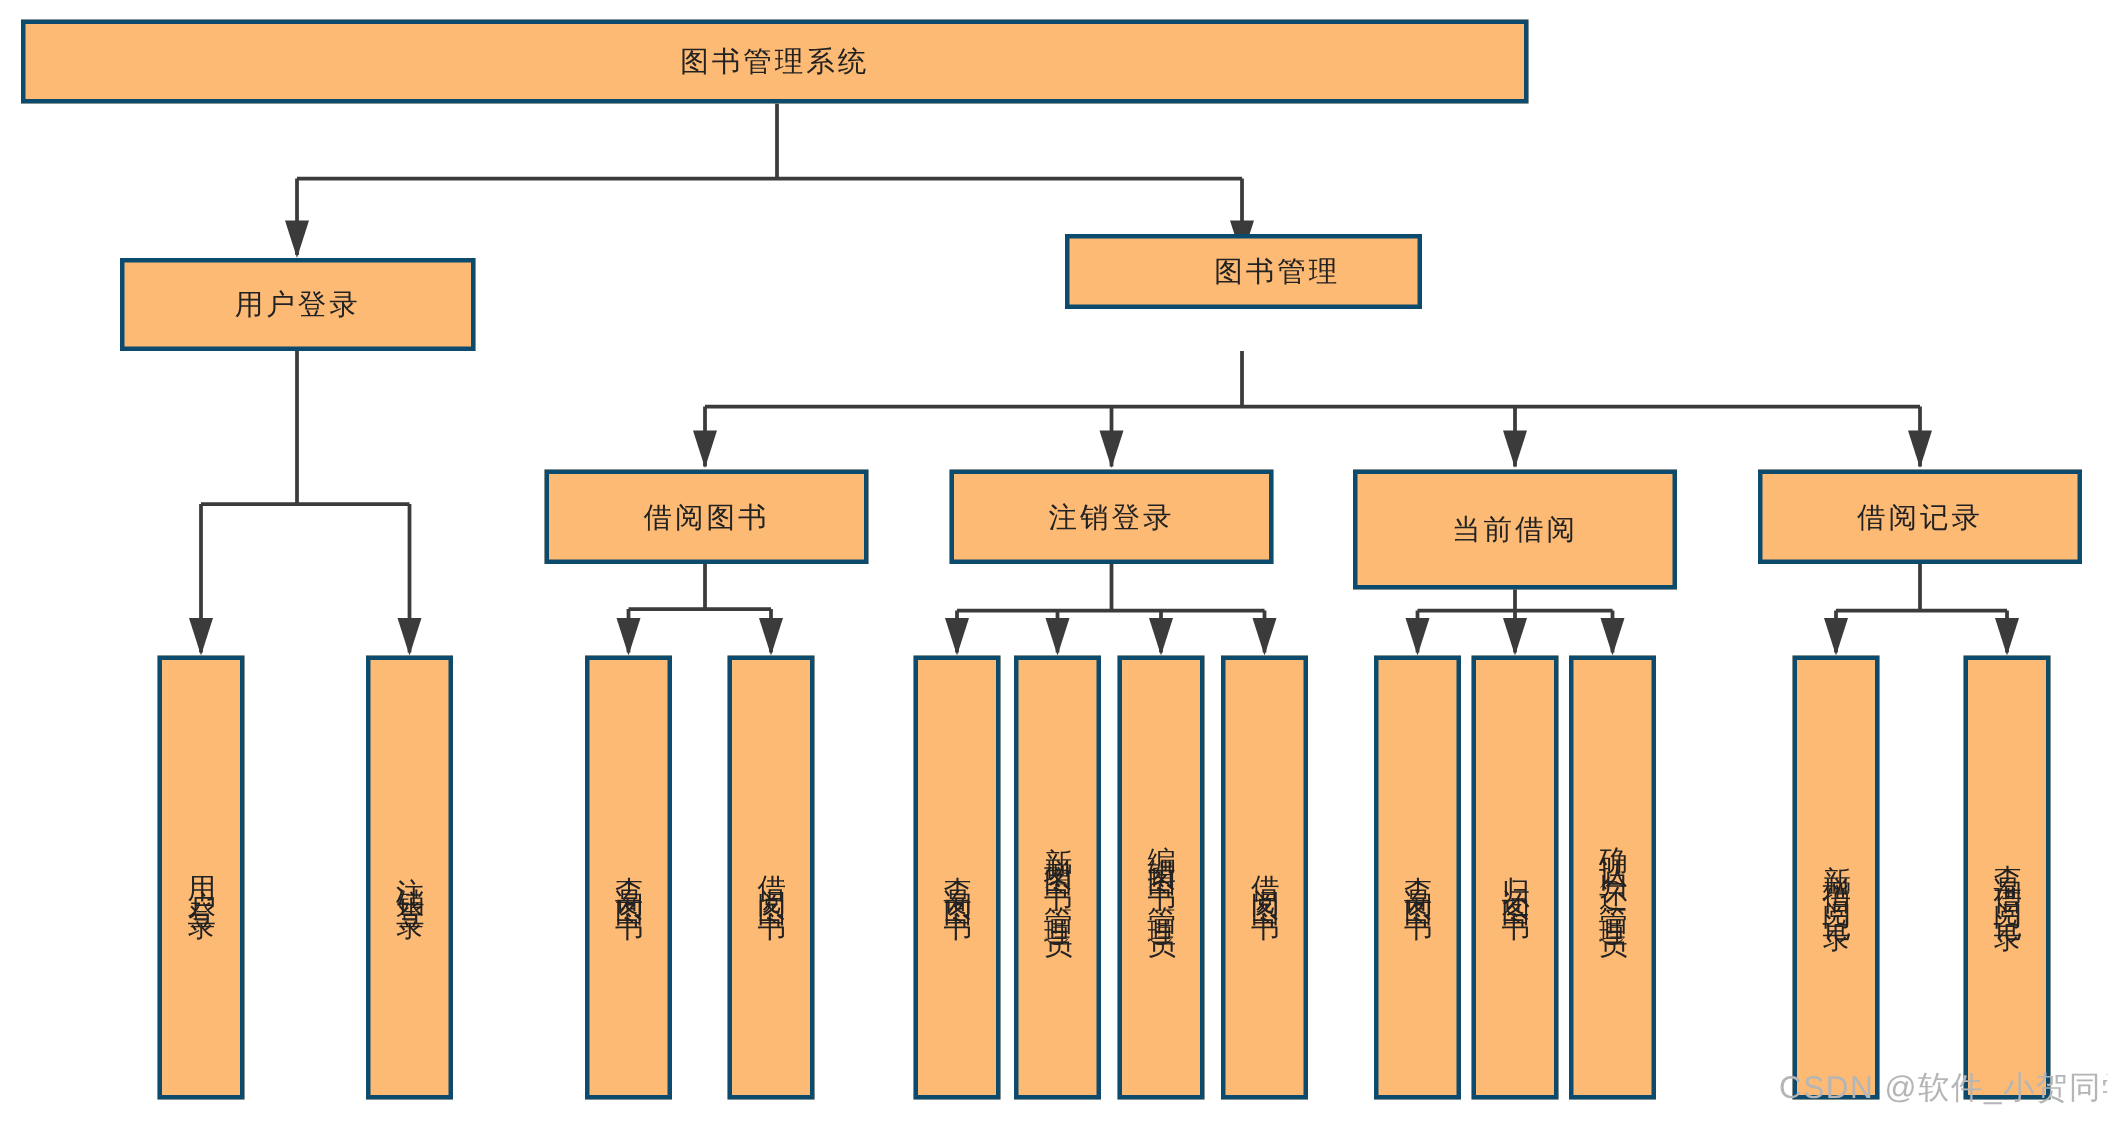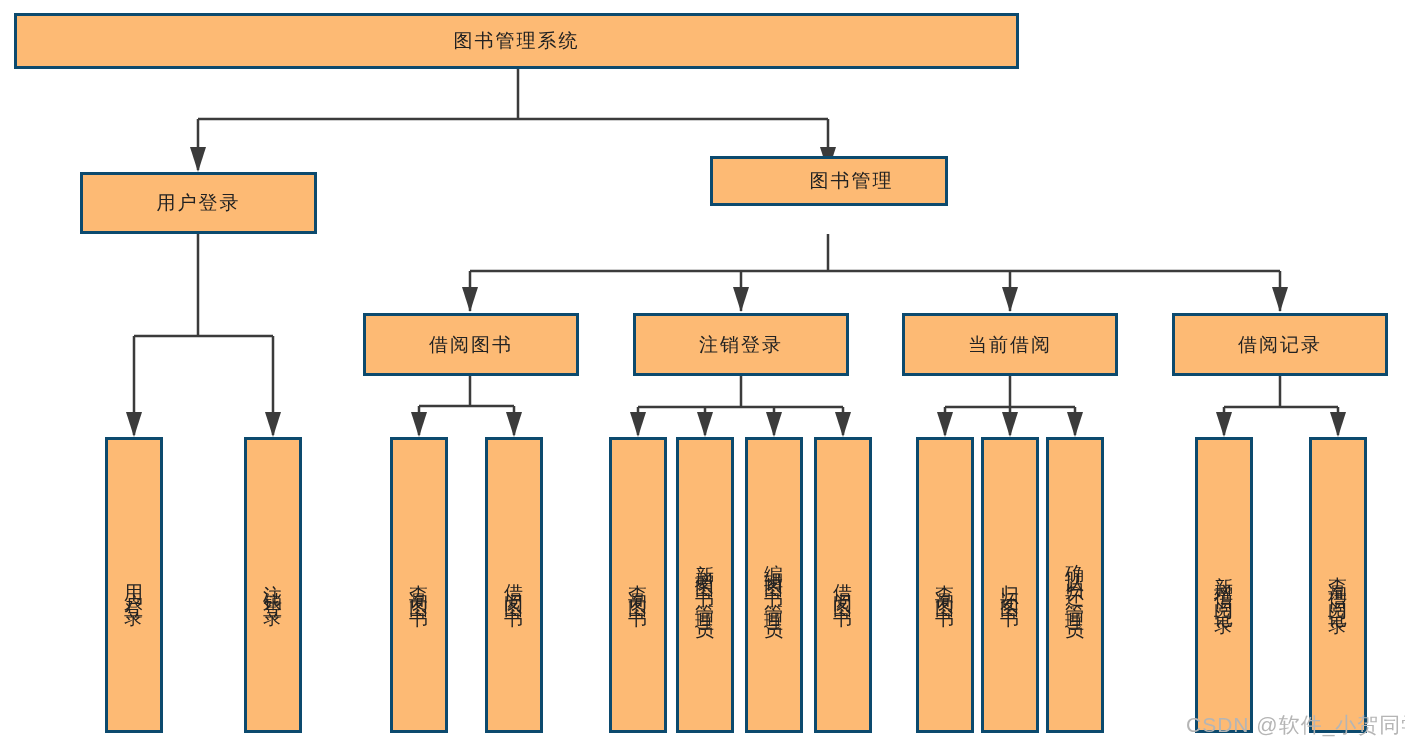--- a/index.html
+++ b/index.html
@@ -43,21 +43,21 @@
     letter-spacing: 8px;
     padding: 8px 0;
     line-height: 1;
   }
   
   .n-root            { left: 14px;   top: 13px;  width: 1005px; height: 56px; }
   .n-user-login      { left: 80px;   top: 172px; width: 237px;  height: 62px; }
   .n-book-mgmt       { left: 710px;  top: 156px; width: 238px;  height: 50px; padding-left: 45px; }
   .n-new-book        { left: 363px;  top: 313px; width: 216px;  height: 63px; }
   .n-book-borrow     { left: 633px;  top: 313px; width: 216px;  height: 63px; }
-  .n-current-borrow  { left: 902px;  top: 313px; width: 216px;  height: 63px; }
+  .n-current-borrow  { left: 902px;  top: 313px; width: 216px;  height: 80px; }
   .n-borrow-records  { left: 1172px; top: 313px; width: 216px;  height: 63px; }
   .leaf { top: 437px; width: 58px; height: 296px; }
   .l-1  { left: 105px; }
   .l-2  { left: 244px; }
   .l-3  { left: 390px; }
   .l-4  { left: 485px; }
   .l-5  { left: 609px; }
   .l-6  { left: 676px; }
   .l-7  { left: 745px; }
   .l-8  { left: 814px; }

